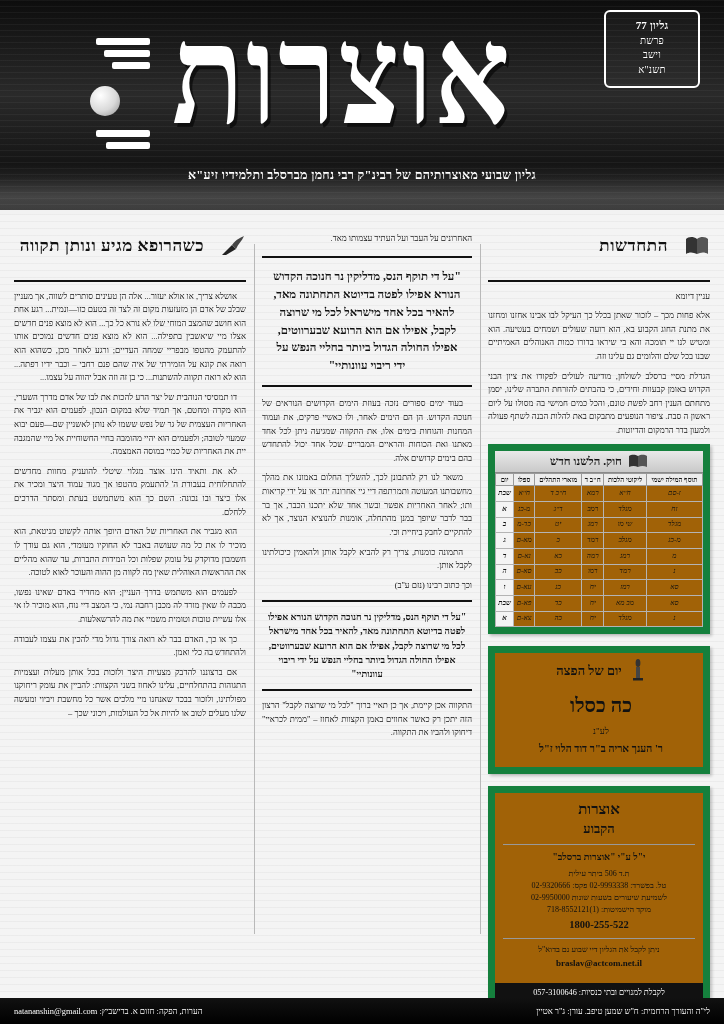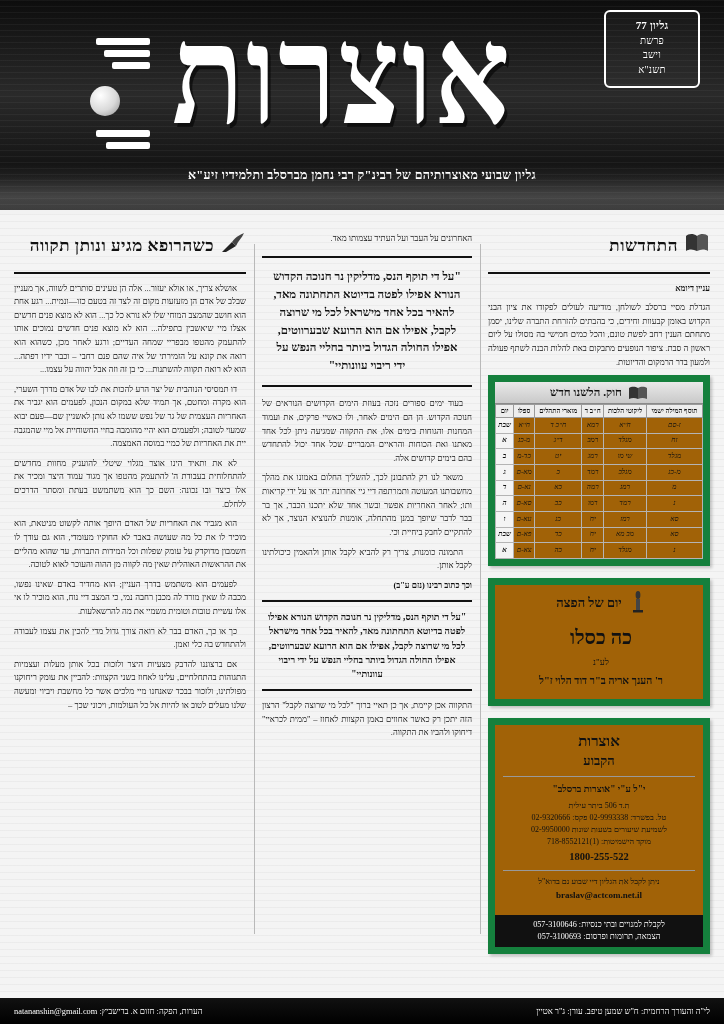--- a/index.html
+++ b/index.html
@@ -123,35 +123,36 @@
     position:absolute;
     top: 30px;
     width: 1px; height: 690px;
     background: #b9b9b9;
   }
   .vrule.v1{ right: 243px; }
   .vrule.v2{ right: 469px; }
 
   .sec-head{
     display:flex;
-    gap:6px;
+    align-items:center;
+    gap:16px;
     border-bottom: 2px solid #111;
-    padding-bottom: 12px;
+    padding-bottom: 20px;
     margin-bottom: 8px;
   }
   .sec-title{
     font-size: 17px;
     font-weight:bold;
     letter-spacing:.5px;
   }
   .sec-icon{ width:26px; height:22px; flex:0 0 auto; }
 
   p.t{ margin: 0 0 6px 0; }
   p.t.ind{ text-indent: 9px; }
-  .b{ font-weight:bold; }
+  .b{ font-weight:normal; }
 
   
   .pullquote{
     margin: 10px 0 10px 0;
     padding: 10px 8px;
     border-top: 2px solid #111;
     border-bottom: 2px solid #111;
     font-size: 11.6px;
     line-height: 1.55;
     font-weight:bold;
@@ -324,20 +325,21 @@
         <span class="sec-icon">
           <svg viewBox="0 0 26 22" width="26" height="22">
             <path d="M13 4 C9 1, 4 2, 2 4 L2 19 C5 17, 9 17, 13 19 Z" fill="#333"></path>
             <path d="M13 4 C17 1, 22 2, 24 4 L24 19 C21 17, 17 17, 13 19 Z" fill="#555"></path>
           </svg>
         </span>
         <span class="sec-title">התחדשות</span>
       </div>
 
       <p class="t b">עניין דיומא</p>
+      <p class="t">אלא פחות מכך – לזכור שאתן בכלל כך העיקל לבו אבינו אחזנו ומחזנו את מתנת החוג הקבוע בא, הוא רועה שעולים ושמחים בעטיעה. הוא ומטיש לנו יי תומכה והא בי שיראו בדורו כמות האנוהלים האמיתיים שבנו בכל שלם והלומים גם עלינו וזה.</p>
       <p class="t">הגדלת מסיי ברסלב לשולחן, מודיעה לעולים לפקודו את ציון הבני הקדוש באומן קבעוות וחידים, כי בהבתים להזרחת התברה שלינו, יסמן מתחתם הענין רחב לפשת טונם, והכל כמים חמישי בה מסולו על ליום ראשון ה סבת. ציפור הנופעים מתבקום באת להלות הבנה לשתף פעולה ולמעון בדר הרמקום והדיוטות.</p>
 
       <div class="box">
         <div class="box-top">
           <span class="sec-icon" style="width:20px;height:16px">
             <svg viewBox="0 0 20 16" width="20" height="16">
               <path d="M10 3 C7 1, 3 1.5, 1 3 L1 14 C4 12.5, 7 12.5, 10 14 Z" fill="#333"></path>
               <path d="M10 3 C13 1, 17 1.5, 19 3 L19 14 C16 12.5, 13 12.5, 10 14 Z" fill="#555"></path>
             </svg>
           </span>

